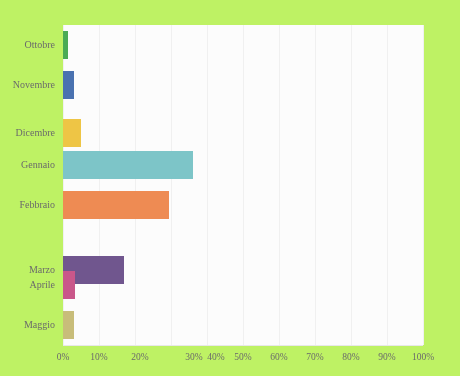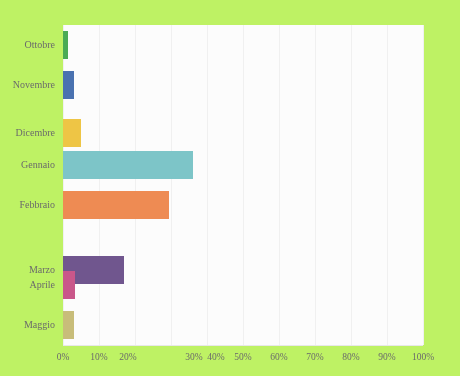--- a/index.html
+++ b/index.html
@@ -136,21 +136,21 @@
       </div>
     </div>
     <div class="bar-row" style="top: 311px; left: 63px; width: 360px;">
       <div class="bar" title="Maggio: 3%" style="width: 10.8px; background: rgb(200, 189, 122);"></div>
       <div class="cat-label-wrap">
         <div class="cat-label-inner">Maggio</div>
       </div>
     </div>
     <div class="tick-label" style="left: 63px;">0%</div>
     <div class="tick-label" style="left: 99px;">10%</div>
-    <div class="tick-label" style="left: 128px; text-align: right;">20%</div>
+    <div class="tick-label" style="left: 140px; text-align: right;">20%</div>
     <div class="tick-label" style="left: 171px; margin-left: 23px;">30%</div>
     <div class="tick-label" style="left: 216px;">40%</div>
     <div class="tick-label" style="left: 243px;">50%</div>
     <div class="tick-label" style="left: 279px;">60%</div>
     <div class="tick-label" style="left: 315px;">70%</div>
     <div class="tick-label" style="left: 351px;">80%</div>
     <div class="tick-label" style="left: 387px;">90%</div>
     <div class="tick-label" style="left: 423px;">100%</div>
   </div>
 

